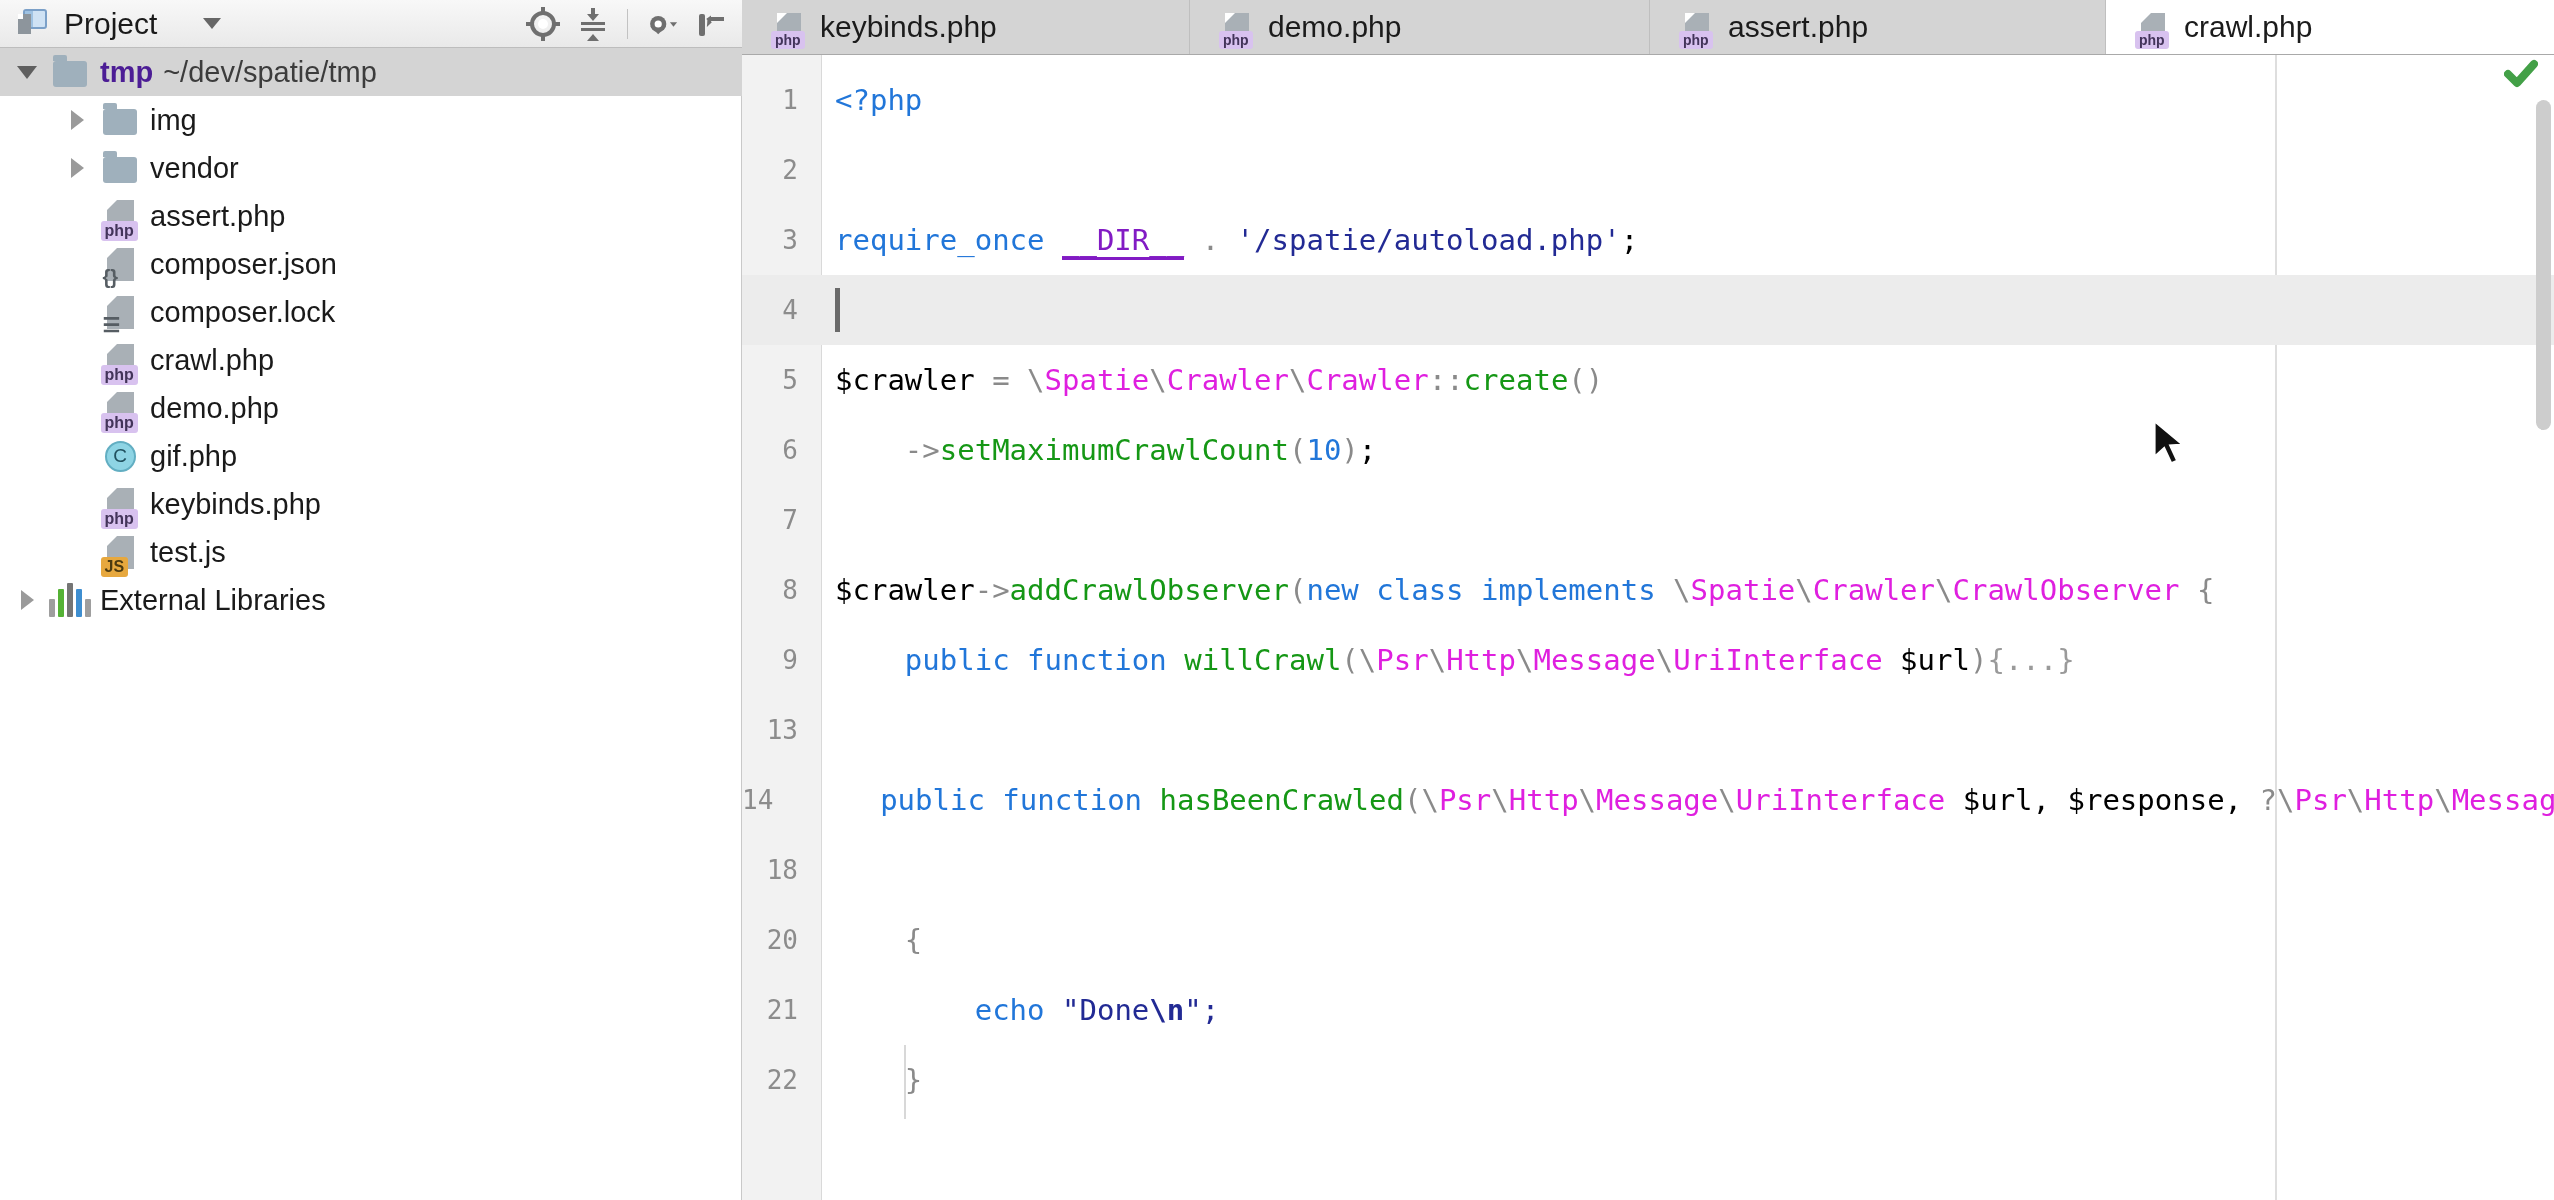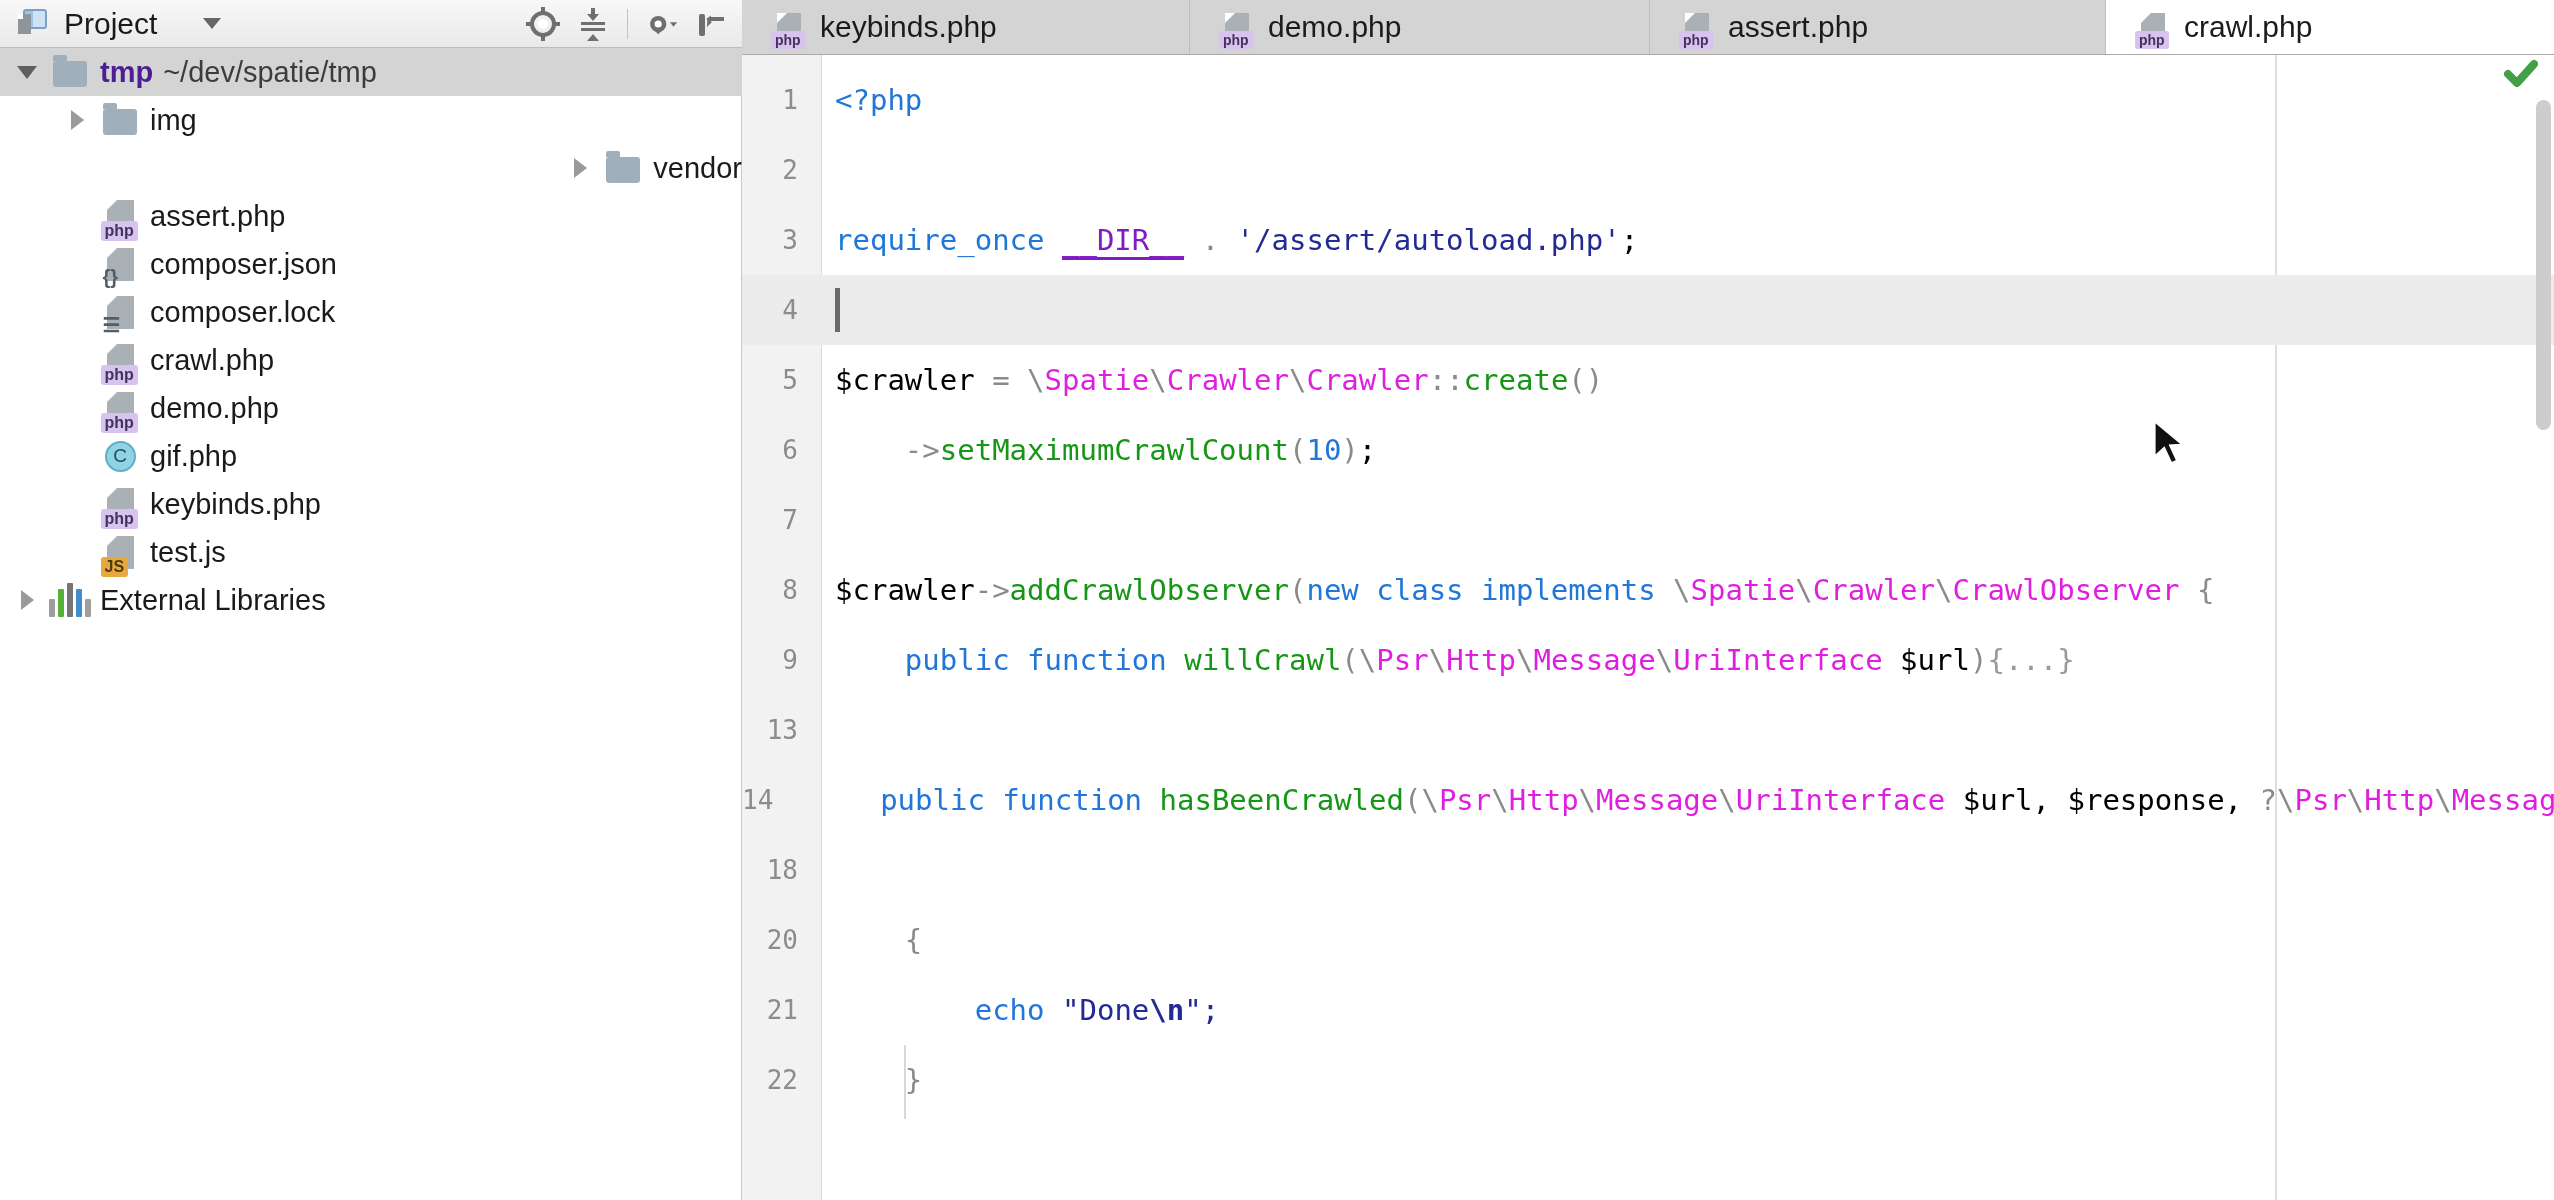--- a/index.html
+++ b/index.html
@@ -164,21 +164,21 @@
         </div>
         <div class="row" style="padding-left: 58px;">
           <span class="arrow-slot">
             <span class="tri-right"></span>
           </span>
                  <span class="icon-slot">
             <span class="folder"></span>
           </span>
                  <span class="row-label">img</span>
         </div>
-        <div class="row" style="padding-left: 58px; justify-content: flex-end;">
+        <div class="row" style="padding-left: 58px;">
           <span class="arrow-slot">
             <span class="tri-right"></span>
           </span>
                  <span class="icon-slot">
             <span class="folder"></span>
           </span>
                  <span class="row-label">vendor</span>
         </div>
         <div class="row" style="padding-left: 58px;">
           <span class="arrow-slot"></span>
@@ -303,21 +303,21 @@
                  <span class="tab-label">crawl.php</span>
         </div>
       </div>
     <div class="editor">
       <div class="gutter-bg"></div>
       <div class="margin-guide"></div>
       <div class="indent-guide"></div>
       <div class="code-area" id="code">
           <div class="line"><span class="num">1</span><span class="code"><span class="tk-kw">&lt;?php</span></span></div>
           <div class="line"><span class="num">2</span><span class="code"></span></div>
-          <div class="line"><span class="num">3</span><span class="code"><span class="tk-kw">require_once</span><span class="tk-pl"> </span><span class="tk-const">__DIR__</span><span class="tk-op"> . </span><span class="tk-str">'/assert/autoload.php'</span><span class="tk-pl">;</span></span></div>
+          <div class="line"><span class="num">3</span><span class="code"><span class="tk-kw">require_once</span><span class="tk-pl"> </span><span class="tk-const">__DIR__</span><span class="tk-op"> . </span><span class="tk-str">'/spatie/autoload.php'</span><span class="tk-pl">;</span></span></div>
           <div class="line current"><span class="num">4</span><span class="code"></span><span class="caret"></span></div>
           <div class="line"><span class="num">5</span><span class="code"><span class="tk-pl">$crawler </span><span class="tk-op">= \</span><span class="tk-cls">Spatie</span><span class="tk-op">\</span><span class="tk-cls">Crawler</span><span class="tk-op">\</span><span class="tk-cls">Crawler</span><span class="tk-op">::</span><span class="tk-fn">create</span><span class="tk-op">()</span></span></div>
           <div class="line"><span class="num">6</span><span class="code"><span class="tk-pl">    </span><span class="tk-op">-&gt;</span><span class="tk-fn">setMaximumCrawlCount</span><span class="tk-op">(</span><span class="tk-num">10</span><span class="tk-op">)</span><span class="tk-pl">;</span></span></div>
           <div class="line"><span class="num">7</span><span class="code"></span></div>
           <div class="line"><span class="num">8</span><span class="code"><span class="tk-pl">$crawler</span><span class="tk-op">-&gt;</span><span class="tk-fn">addCrawlObserver</span><span class="tk-op">(</span><span class="tk-kw">new class implements</span><span class="tk-op"> \</span><span class="tk-cls">Spatie</span><span class="tk-op">\</span><span class="tk-cls">Crawler</span><span class="tk-op">\</span><span class="tk-cls">CrawlObserver</span><span class="tk-op"> {</span></span></div>
           <div class="line"><span class="num">9</span><span class="code"><span class="tk-pl">    </span><span class="tk-kw">public function</span><span class="tk-pl"> </span><span class="tk-fn">willCrawl</span><span class="tk-op">(\</span><span class="tk-cls">Psr</span><span class="tk-op">\</span><span class="tk-cls">Http</span><span class="tk-op">\</span><span class="tk-cls">Message</span><span class="tk-op">\</span><span class="tk-cls">UriInterface</span><span class="tk-pl"> $url</span><span class="tk-op">)</span><span class="tk-fold">{...}</span></span></div>
           <div class="line"><span class="num">13</span><span class="code"></span></div>
           <div class="line"><span class="num">14</span><span class="code"><span class="tk-pl">    </span><span class="tk-kw">public function</span><span class="tk-pl"> </span><span class="tk-fn">hasBeenCrawled</span><span class="tk-op">(\</span><span class="tk-cls">Psr</span><span class="tk-op">\</span><span class="tk-cls">Http</span><span class="tk-op">\</span><span class="tk-cls">Message</span><span class="tk-op">\</span><span class="tk-cls">UriInterface</span><span class="tk-pl"> $url, $response, </span><span class="tk-op">?\</span><span class="tk-cls">Psr</span><span class="tk-op">\</span><span class="tk-cls">Http</span><span class="tk-op">\</span><span class="tk-cls">Message</span></span></div>
           <div class="line"><span class="num">18</span><span class="code"></span></div>
           <div class="line"><span class="num">20</span><span class="code"><span class="tk-pl">    </span><span class="tk-op">{</span></span></div>

